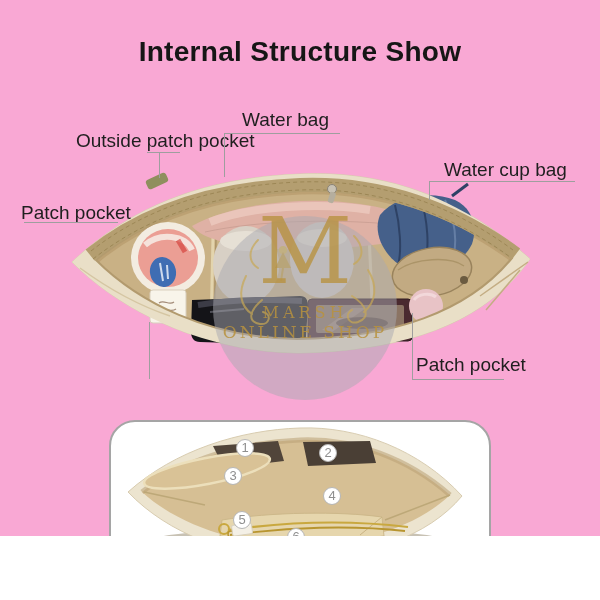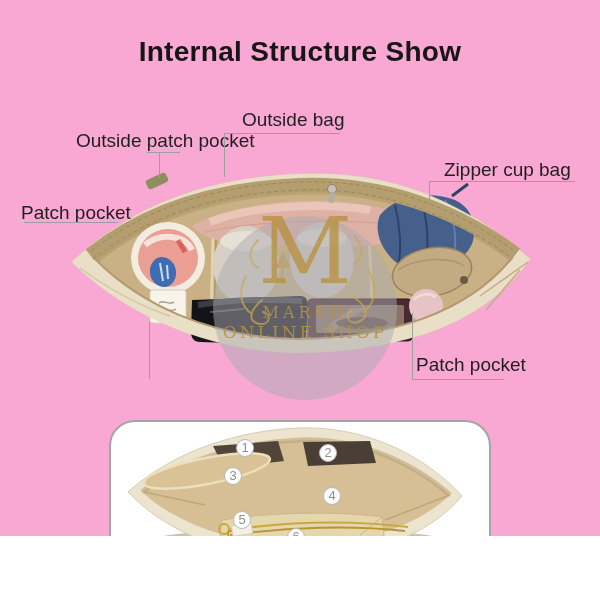--- a/index.html
+++ b/index.html
@@ -174,23 +174,23 @@
       <g>
         <path d="M228,530 C285,522 350,520 408,527" stroke="#c9a83f" stroke-width="2.2" fill="none"></path>
         <path d="M230,535 C288,527 352,525 405,531" stroke="#b8952f" stroke-width="1.8" fill="none"></path>
         <circle cx="224" cy="529" r="5" stroke="#c9a83f" stroke-width="2" fill="none"></circle>
         <circle cx="231" cy="534" r="3" stroke="#b8952f" stroke-width="1.5" fill="none"></circle>
         <rect x="232" y="524" width="20" height="11" rx="2" fill="#f4f0e6" stroke="#d8d0be" transform="rotate(-8 242 529)"></rect>
       </g>
     </g>
   </svg>
 
-  <div class="plabel" style="left:242px;top:109px;">Outside bag</div>
+  <div class="plabel" style="left:242px;top:109px;">Water bag</div>
   <div class="plabel" style="left:76px;top:130px;">Outside patch pocket</div>
-  <div class="plabel" style="left:444px;top:159px;">Zipper cup bag</div>
+  <div class="plabel" style="left:444px;top:159px;">Water cup bag</div>
   <div class="plabel" style="left:21px;top:202px;">Patch pocket</div>
   <div class="plabel" style="left:416px;top:354px;">Patch pocket</div>
 
   <div class="pline" style="left:224px;top:133px;width:116px;height:1px;"></div>
   <div class="pline" style="left:224px;top:133px;width:1px;height:44px;"></div>
   <div class="pline" style="left:147px;top:152px;width:33px;height:1px;"></div>
   <div class="pline" style="left:159px;top:152px;width:1px;height:26px;"></div>
   <div class="pline" style="left:429px;top:181px;width:146px;height:1px;"></div>
   <div class="pline" style="left:429px;top:181px;width:1px;height:19px;"></div>
   <div class="pline" style="left:24px;top:222px;width:94px;height:1px;"></div>

